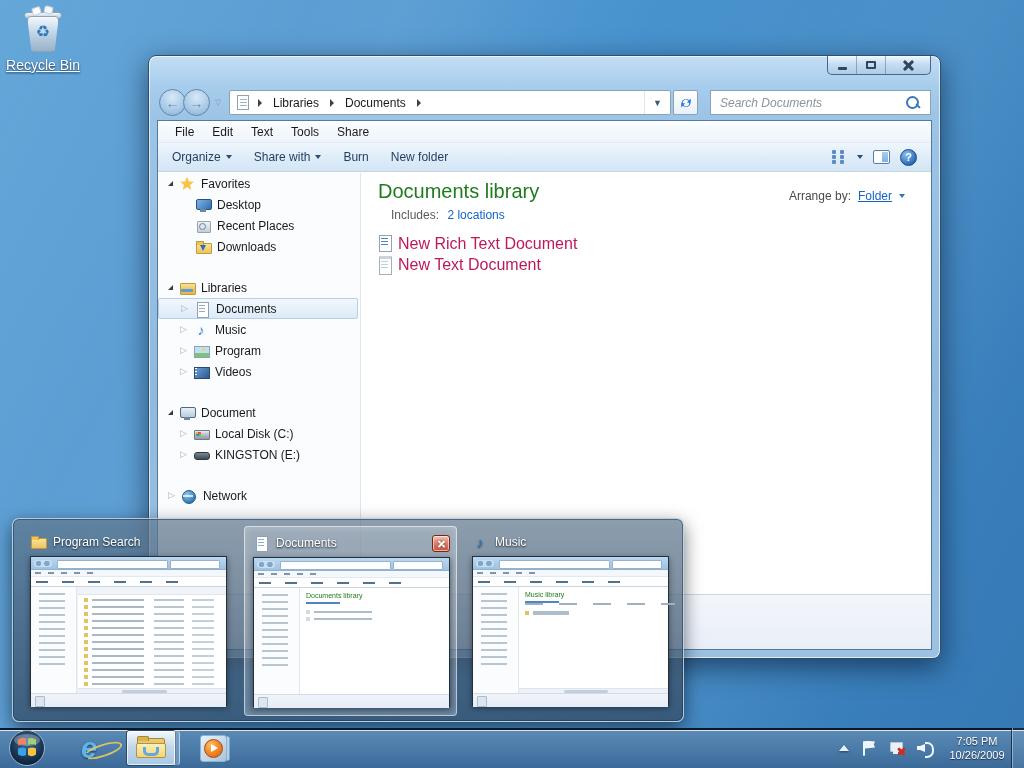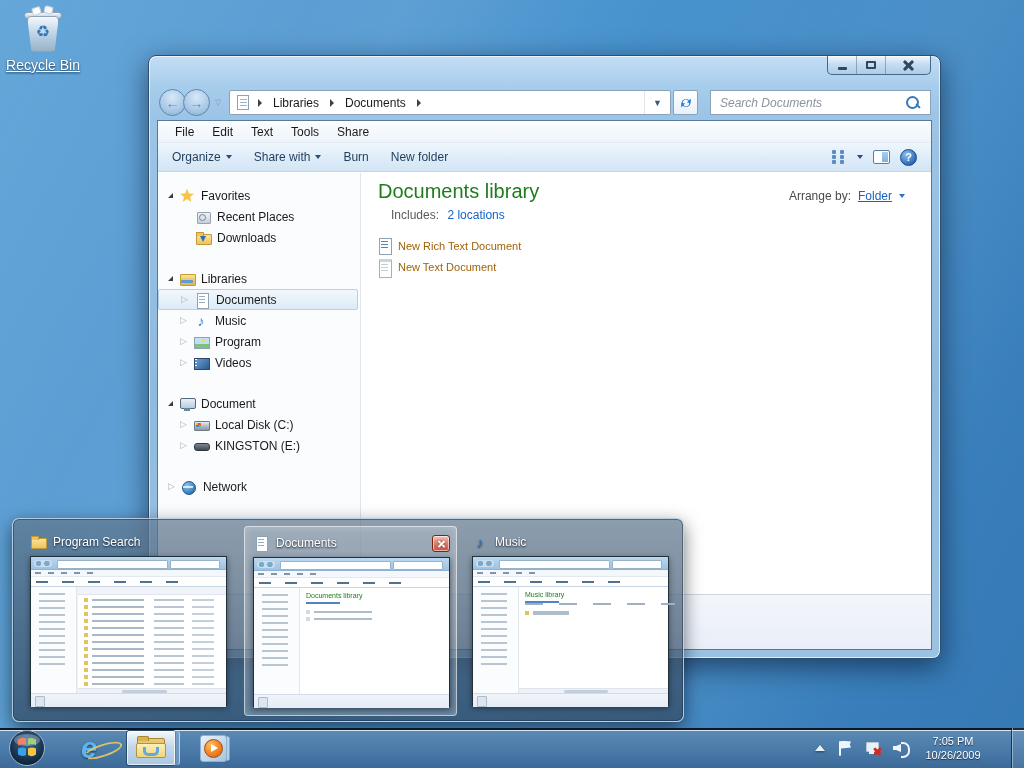--- a/index.html
+++ b/index.html
@@ -97,21 +97,21 @@
     border-radius:1px; }
   .views-ico i:nth-child(1){top:0;} .views-ico i:nth-child(2){top:5px;} .views-ico i:nth-child(3){top:10px;}
   .preview-ico { width:17px; height:14px; border:1px solid #5a7ea6; background:#fdfeff; border-radius:2px; position:relative; }
   .preview-ico::after { content:""; position:absolute; right:1px; top:1px; bottom:1px; width:6px;
     background:linear-gradient(#a8cdee,#7fb2dd); }
   .help-ico { width:17px; height:17px; border-radius:50%; border:1px solid #1b4d8e;
     background:radial-gradient(circle at 35% 30%, #8cc0ee, #2d6cb8 70%, #1d4f92);
     color:#fff; font-size:11px; font-weight:bold; display:flex; align-items:center; justify-content:center; }
 
   .client { position:absolute; left:0; right:0; top:52px; bottom:55px; display:flex; }
-  .navpane { width:203px; background:#fafcfe; border-right:1px solid #dde4ea; padding-top:12px;
+  .navpane { width:203px; background:#fafcfe; border-right:1px solid #dde4ea; 
     font-size:12px; color:#1a1a1a; overflow:hidden; }
   .nrow { height:21px; display:flex; align-items:center; position:relative; }
   .nrow .lbl { margin-left:6px; white-space:nowrap; }
   .exp-open { width:0; height:0; border-left:5px solid transparent; border-bottom:5px solid #3c3c3c; }
   .exp-closed { color:#a8b2bc; font-size:9px; line-height:9px; }
   .ind1 { padding-left:10px; } .ind2 { padding-left:22px; }
   .gap { height:20px; }
   .nrow.selected { background:linear-gradient(#f2f7fc,#dcebf8); border:1px solid #b5d0e8; border-radius:2px;
     margin-right:2px; }
   .nicon { width:16px; height:16px; position:relative; flex:none; margin-left:6px; }
@@ -165,21 +165,21 @@
   
   .content { flex:1; position:relative; background:#fff; }
   .lib-title { position:absolute; left:17px; top:7px; font-size:20px; color:#1e7c1e; }
   .lib-sub { position:absolute; left:30px; top:35px; font-size:12px; color:#5a5a5a; }
   .lib-sub a { color:#1464c8; text-decoration:none; margin-left:5px; }
   .arrange { position:absolute; right:26px; top:16px; font-size:12px; color:#4a4a4a;
     display:flex; align-items:center; gap:7px; }
   .arrange .val { color:#1464c8;text-decoration:underline; }
   .arrange .caret { border-top-color:#2f6fc0; }
   .files { position:absolute; left:16px; top:62px; }
-  .frow { display:flex; align-items:center; height:21px; font-size:11px; color:#a16207; }
+  .frow { display:flex; align-items:flex-start; height:21px; font-size:16px; color:#be185d; }
   .ficon { width:15px; height:16px; position:relative; margin-right:6px; flex:none; }
   .i-rtf::before { content:""; position:absolute; left:2px; top:0; width:11px; height:15px; background:#fff;
     border:1px solid #8fa3b5; }
   .i-rtf::after { content:""; position:absolute; left:4px; top:3px; width:7px; height:9px;
     background:repeating-linear-gradient(180deg,#4f84c4 0 1px, transparent 1px 3px); }
   .i-txt::before { content:""; position:absolute; left:2px; top:0; width:11px; height:15px; background:#fdfefe;
     border:1px solid #9fb0bf; border-top:3px solid #c9d4dd; }
   .i-txt::after { content:""; position:absolute; left:4px; top:5px; width:7px; height:7px;
     background:repeating-linear-gradient(180deg,#c3ced8 0 1px, transparent 1px 3px); }
 
@@ -302,21 +302,21 @@
   .tray-net::after { content:""; position:absolute; left:4px; top:10px; width:5px; height:3px; background:#e8f0f8; }
   .net-x { position:absolute; right:-1px; bottom:0; width:9px; height:9px; }
   .net-x::before,.net-x::after { content:""; position:absolute; left:0; top:3.5px; width:9px; height:2.5px;
     background:#d42a1c; border-radius:1px; }
   .net-x::before { transform:rotate(45deg);} .net-x::after { transform:rotate(-45deg);}
   .tray-vol { position:relative; width:16px; height:14px; margin-right:10px; }
   .tray-vol::before { content:""; position:absolute; left:0; top:3px; width:8px; height:8px; background:#eef5fb;
     clip-path:polygon(0 25%, 40% 25%, 100% 0, 100% 100%, 40% 75%, 0 75%); }
   .tray-vol::after { content:""; position:absolute; left:8px; top:1px; width:7px; height:12px;
     border:2px solid #eef5fb; border-left:none; border-radius:0 7px 7px 0; border-top-left-radius:0; }
-  .tray-clock { text-align:center; color:#fff; font-size:11px; line-height:14px; margin-right:24px;
+  .tray-clock { text-align:center; color:#fff; font-size:11px; line-height:14px; margin-right:0;
     text-shadow:0 1px 1px rgba(0,10,25,.7); min-width:68px; }
   .show-desktop { width:13px; height:40px; background:rgba(255,255,255,.07);
     border-left:1px solid rgba(15,30,45,.8); box-shadow:inset 1px 0 0 rgba(210,230,245,.5); }
 </style>
 </head>
 <body>
 
 <div class="desktop">
   <div class="streak s1"></div>
   <div class="streak s2"></div>
@@ -409,20 +409,24 @@
       <div class="client">
         <div class="navpane">
           <div class="nrow ind1">
             <span class="exp-open"></span>
             <span class="nicon">
                 <span class="i-star"></span>
               </span>
             <span class="lbl">Favorites</span>
           </div>
           <div class="nrow ind2">
+            <span class="nicon noexp i-monitor"></span>
+            <span class="lbl">Desktop</span>
+          </div>
+          <div class="nrow ind2">
             <span class="nicon noexp i-recent"></span>
             <span class="lbl">Recent Places</span>
           </div>
           <div class="nrow ind2">
             <span class="nicon noexp i-folder">
                 <span class="i-down-arrow"></span>
               </span>
             <span class="lbl">Downloads</span>
           </div>
           <div class="gap"></div>

